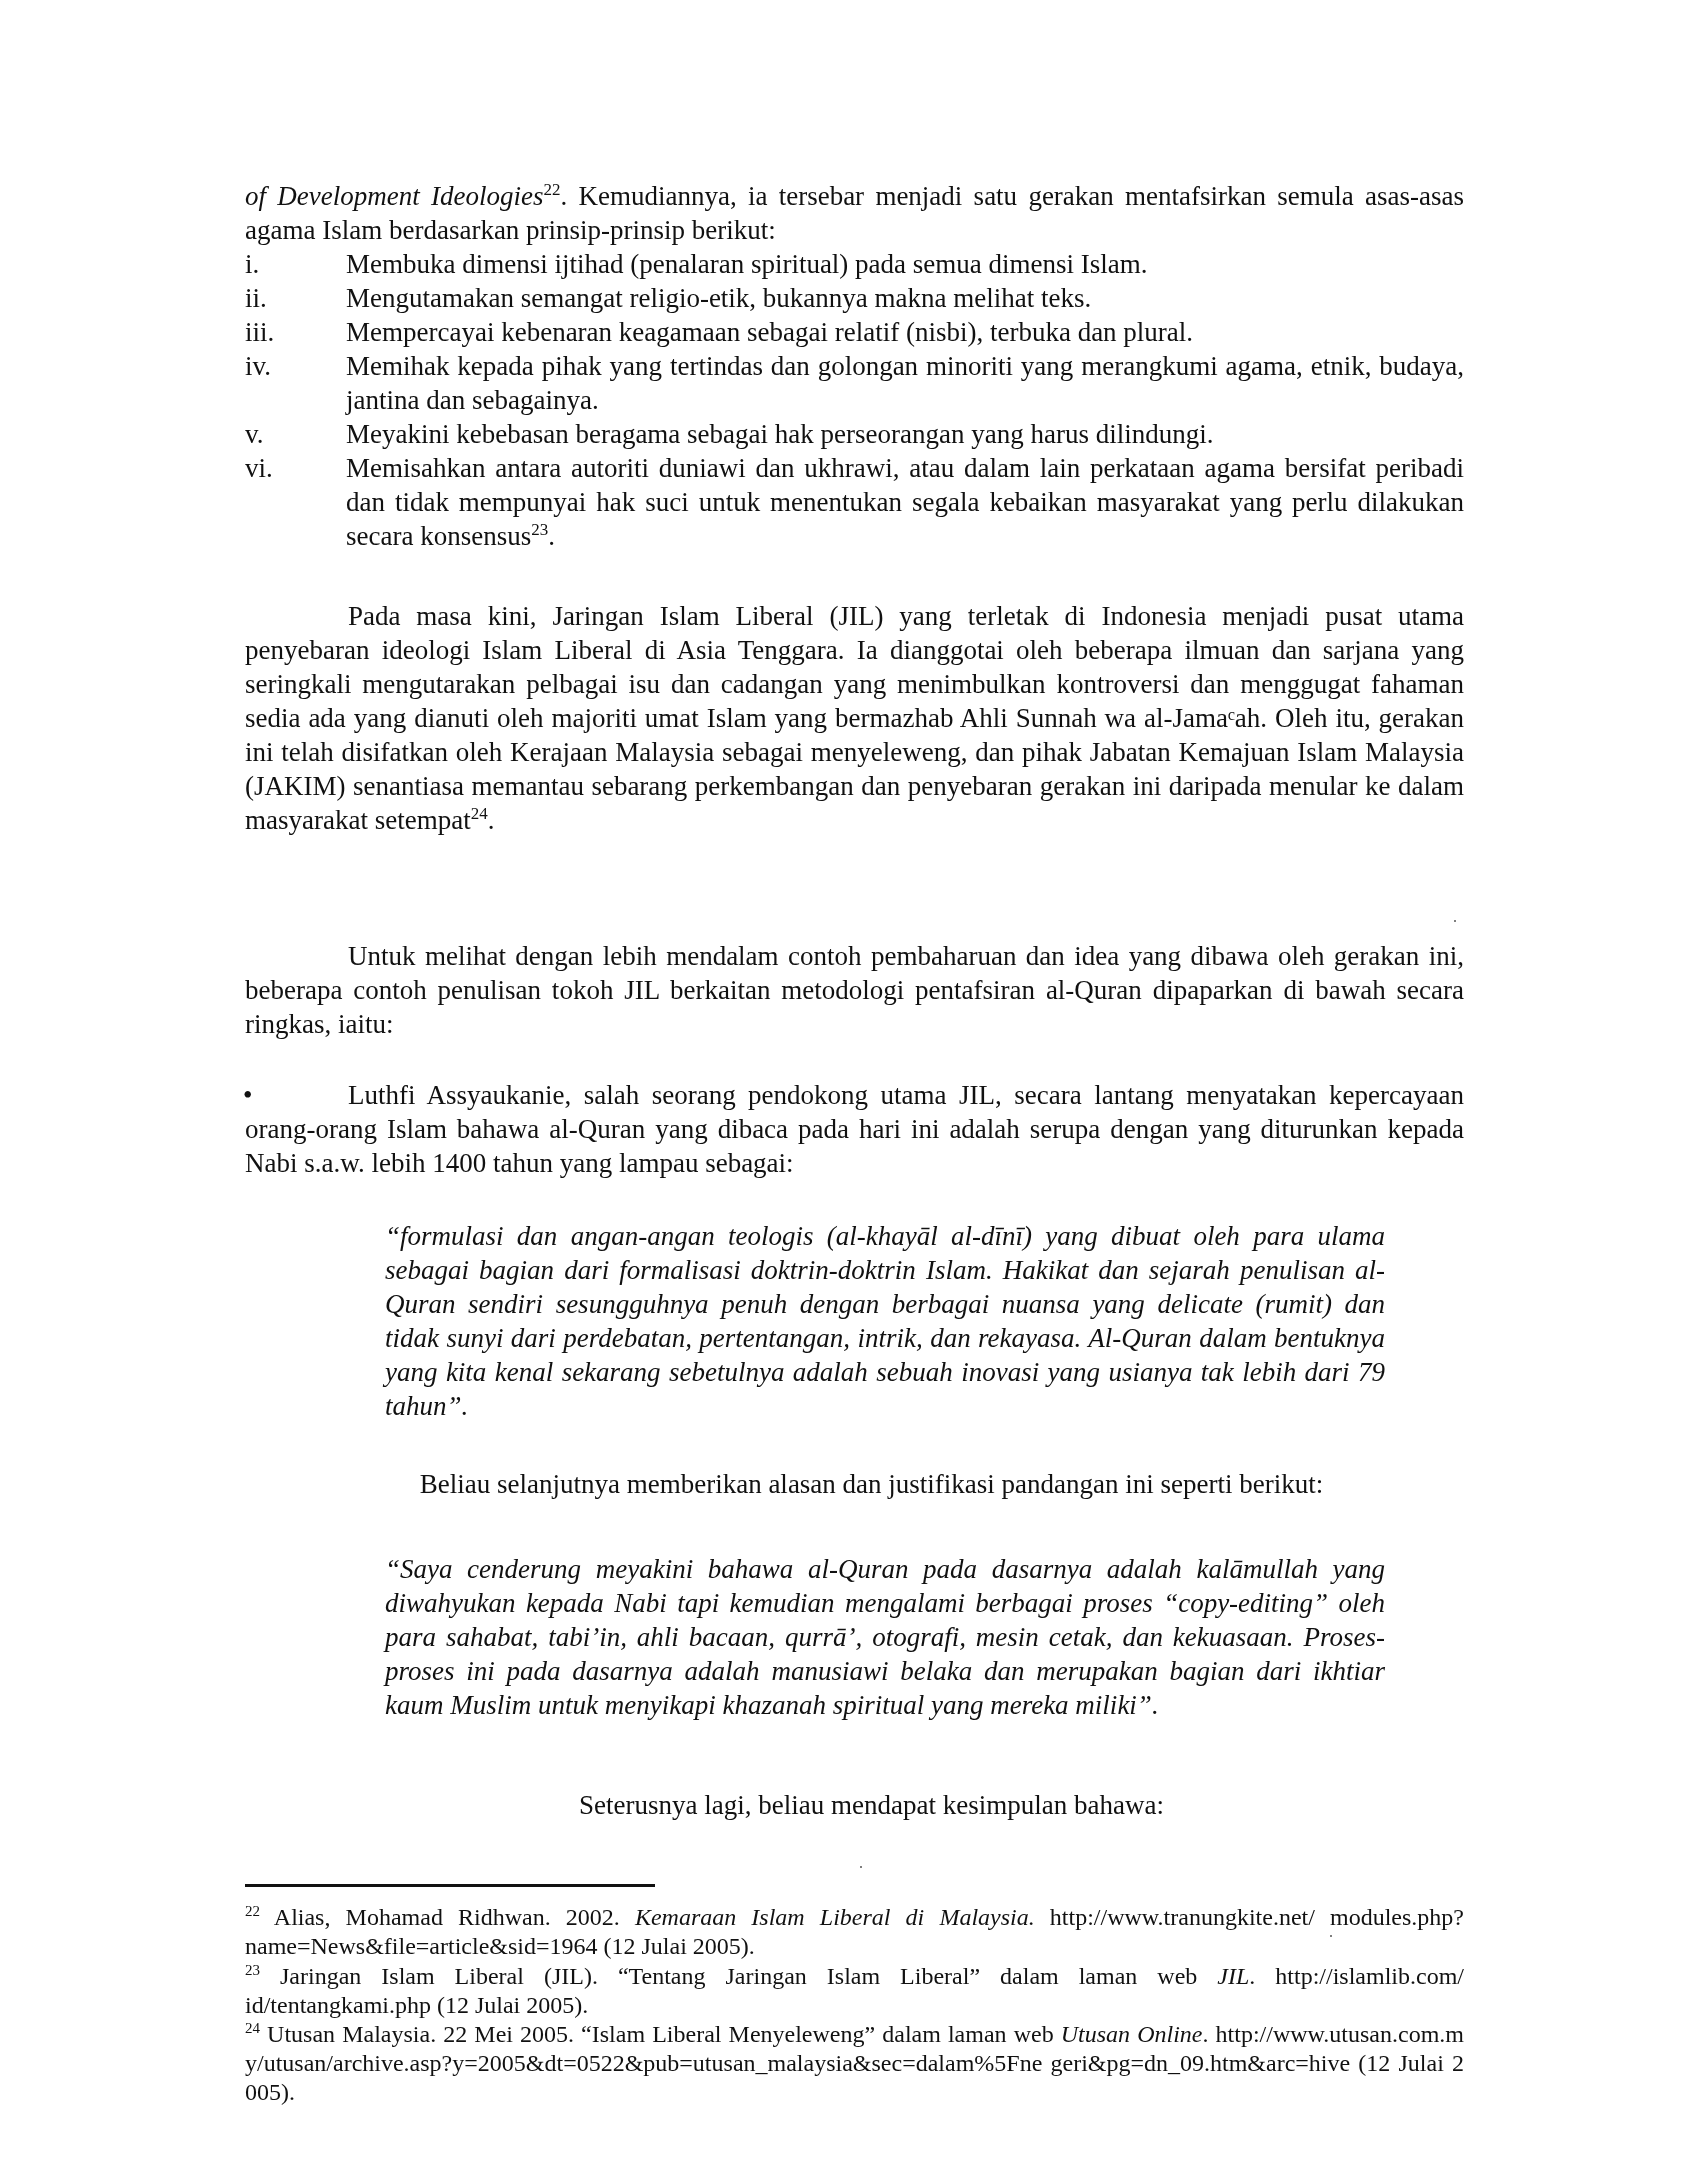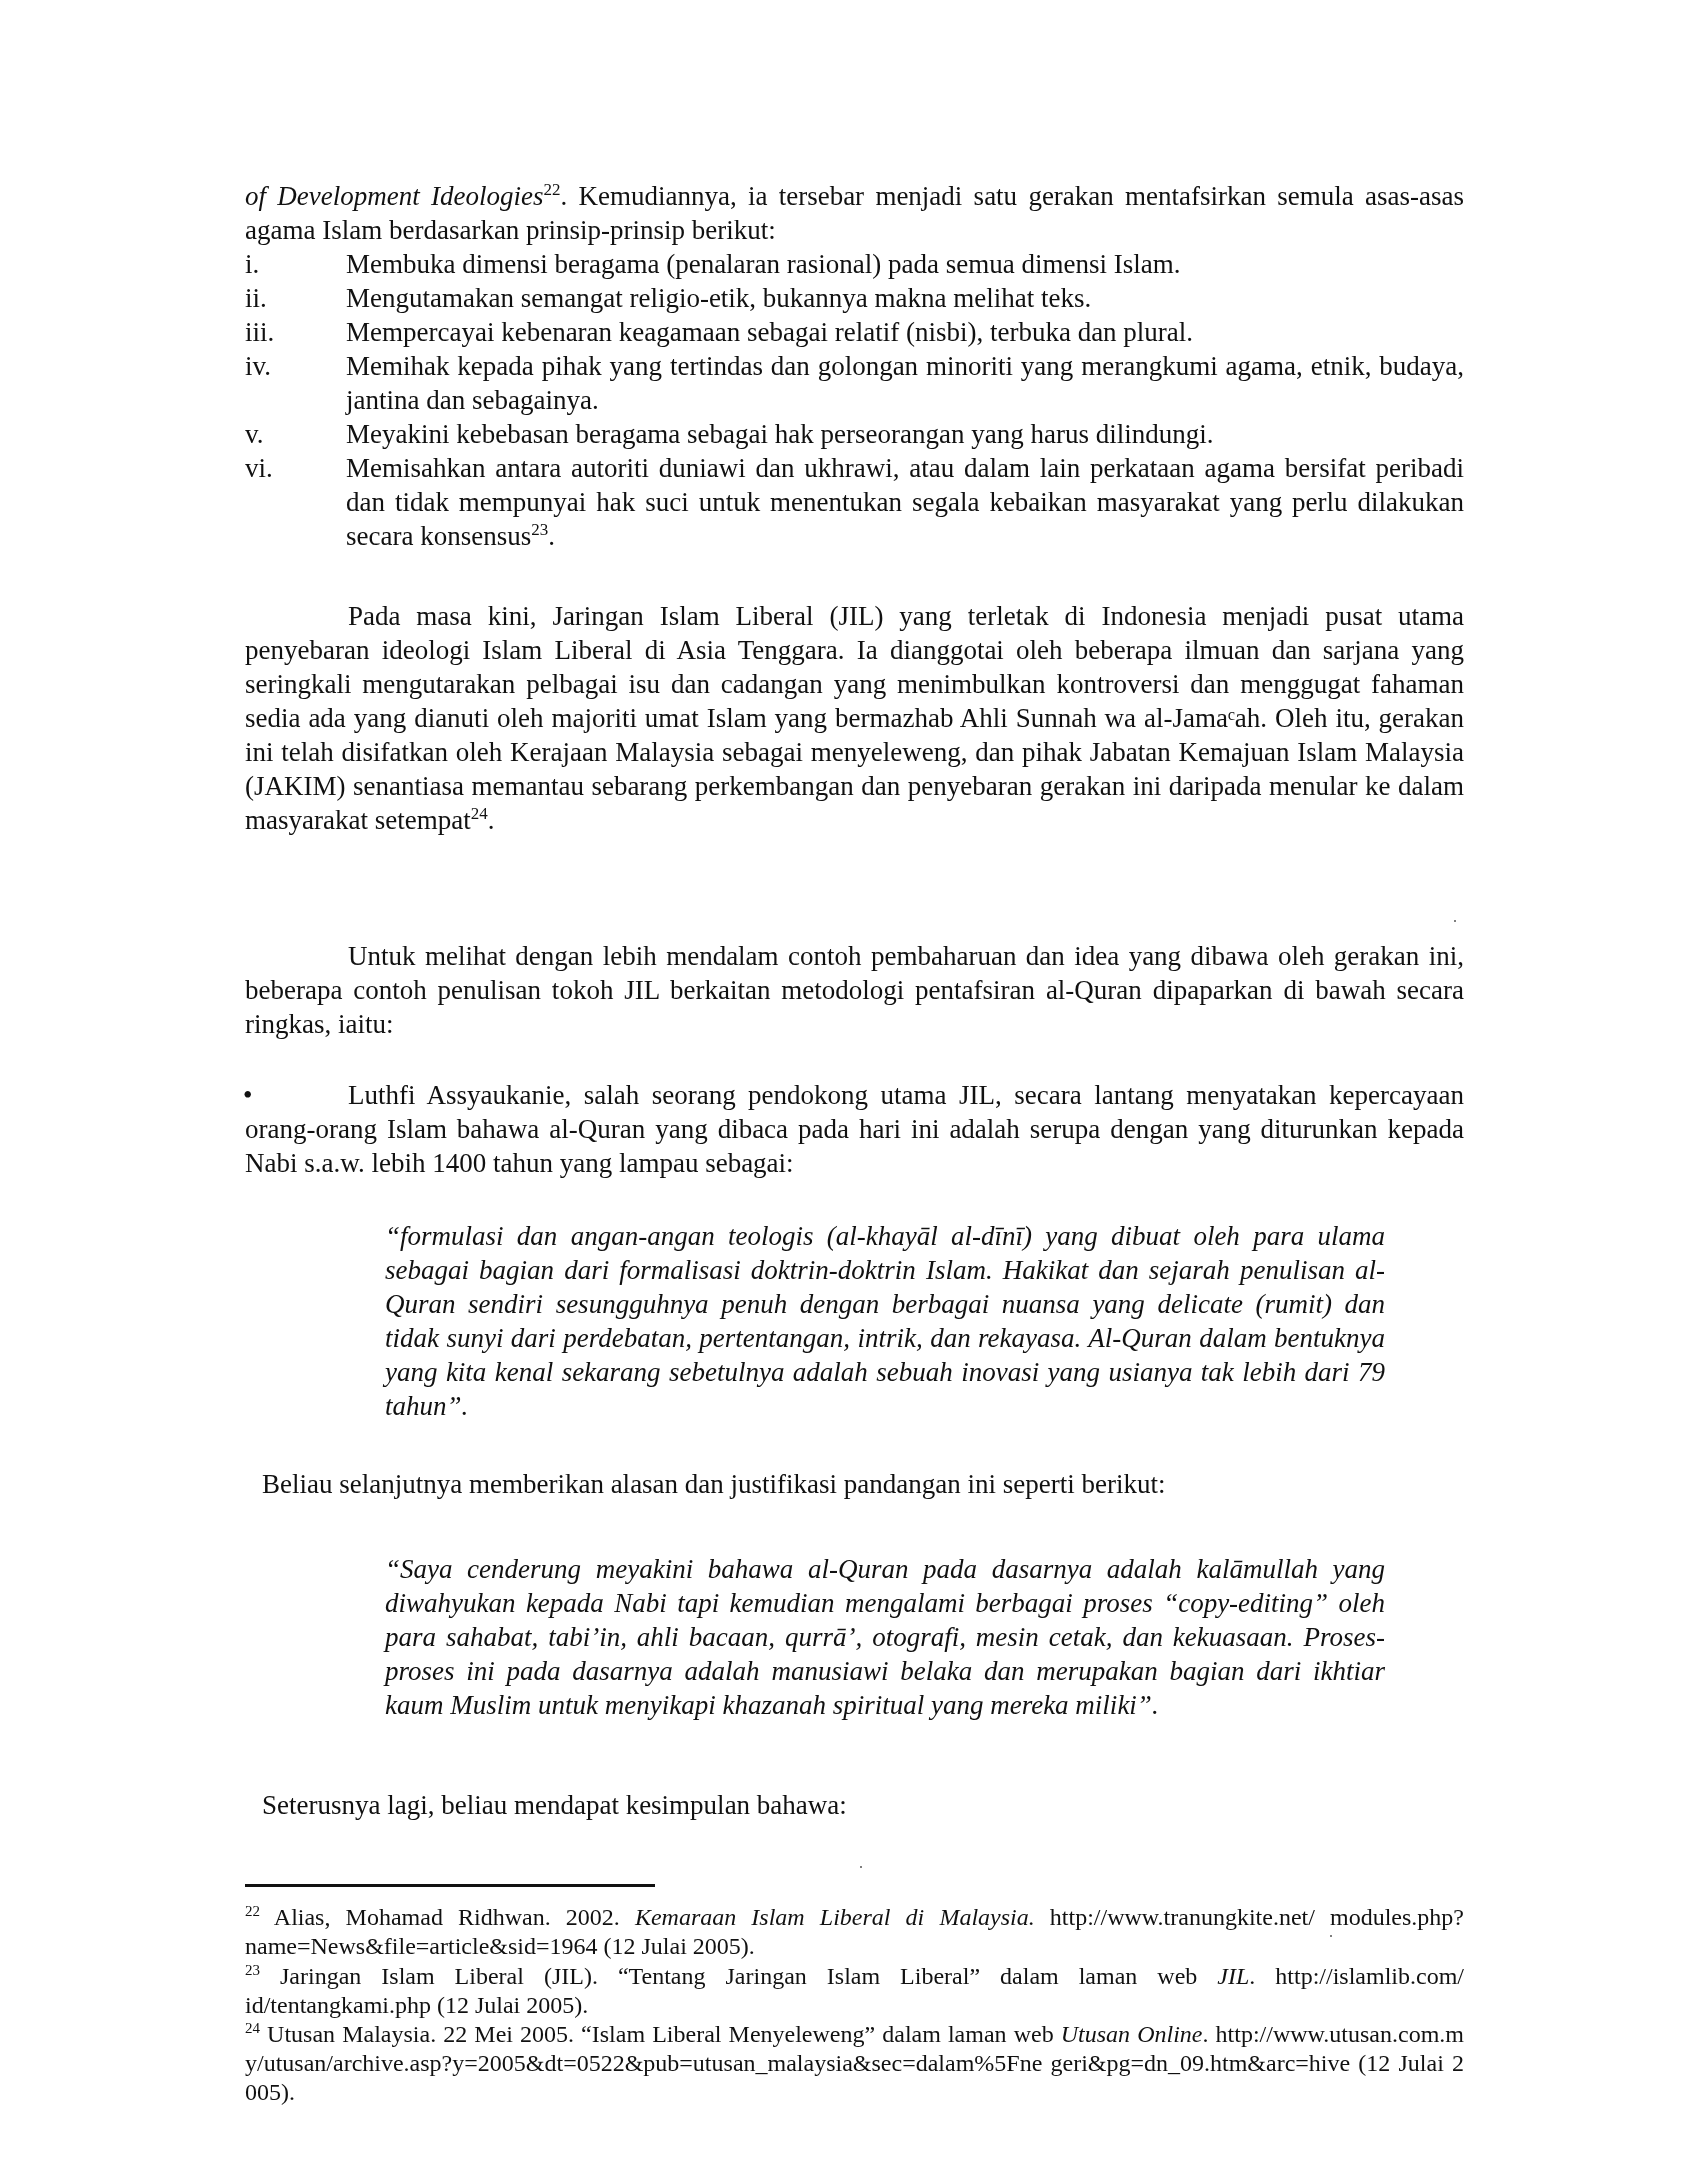--- a/index.html
+++ b/index.html
@@ -2,21 +2,21 @@
 <html style="font-size:10.6px"><head>
 <meta charset="utf-8">
 <style>
   html, body { margin: 0; padding: 0; background: #ffffff; }
   body {
     width: 1687px; height: 2183px; position: relative; overflow: hidden;
     font-family: "Liberation Serif", "DejaVu Serif", serif;
     color: #111111;
   }
   .page { position: absolute; left: 0; top: 0; width: 1432px; height: 2183px; }
-  .text { position: absolute; font-size: 27px; line-height: 34px; }
+  .text { position: absolute; font-size: 27px; line-height: 34px; text-align: center; }
   sup { font-size: 17px; line-height: 0; vertical-align: super; }
 
   #intro { left: 245px; top: 179px; width: 1219px; }
   .list { position: absolute; left: 245px; width: 1219px; }
   .li { position: relative; font-size: 27px; line-height: 34px; }
   .li .num { position: absolute; left: 0; top: 0; width: 79px; }
   .li .body { margin-left: 101px; }
   #list-1 { top: 247px; }
 
   #para-jil { left: 245px; top: 599px; width: 1219px; }
@@ -45,21 +45,21 @@
 
 <div class="page">
 
   <div id="intro" class="text" style="text-align:justify;">
     <i>of Development Ideologies</i><sup>22</sup><span>. Kemudiannya, ia tersebar menjadi satu gerakan mentafsirkan semula asas-asas agama Islam berdasarkan prinsip-prinsip berikut:</span>
   </div>
 
   <div id="list-1" class="list">
     <div class="li">
       <span class="num">i.</span>
-      <div class="body">Membuka dimensi beragama (penalaran rasional) pada semua dimensi Islam.</div>
+      <div class="body">Membuka dimensi ijtihad (penalaran spiritual) pada semua dimensi Islam.</div>
     </div>
     <div class="li">
       <span class="num">ii.</span>
       <div class="body">Mengutamakan semangat religio-etik, bukannya makna melihat teks.</div>
     </div>
     <div class="li">
       <span class="num">iii.</span>
       <div class="body">Mempercayai kebenaran keagamaan sebagai relatif (nisbi), terbuka dan plural.</div>
     </div>
     <div class="li">

